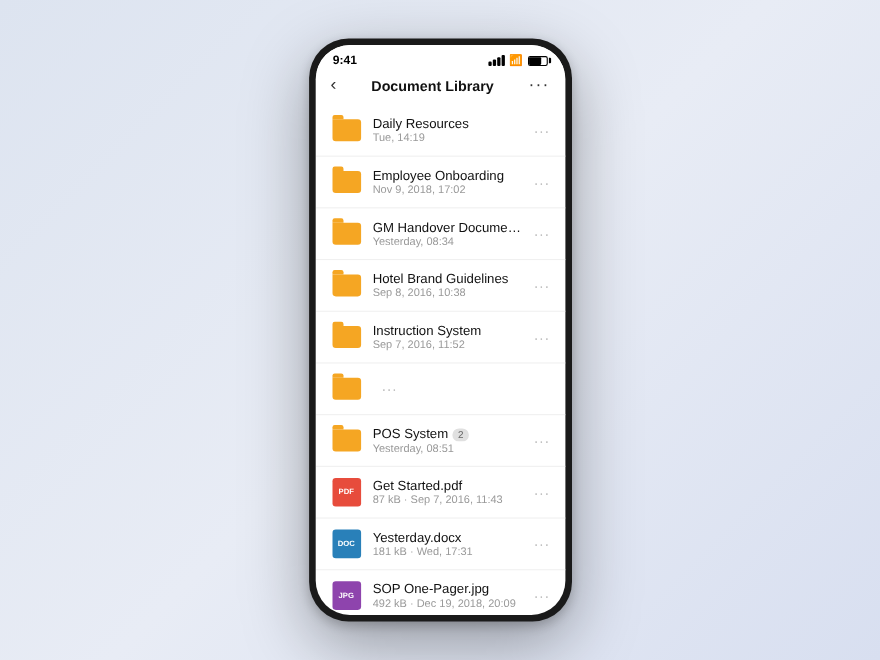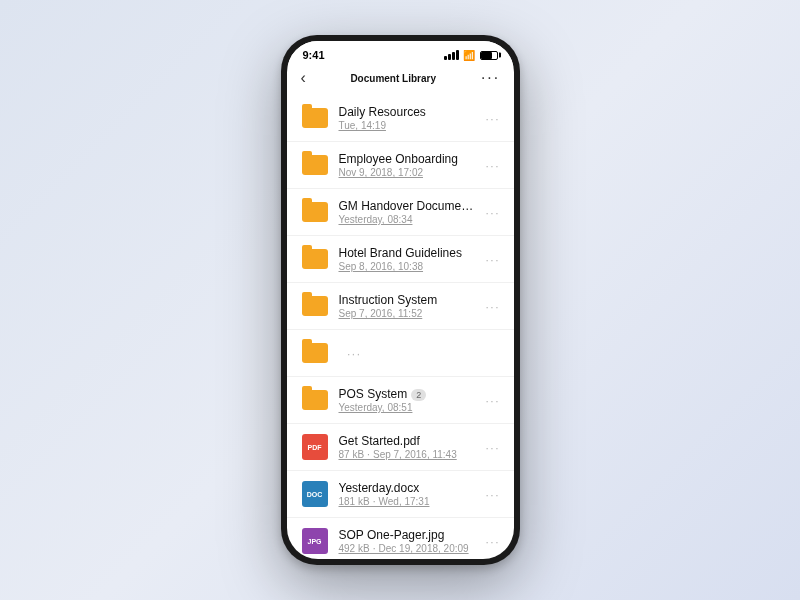--- a/index.html
+++ b/index.html
@@ -113,21 +113,21 @@
     }
 
     .nav-back {
       font-size: 16px;
       color: #333;
       font-weight: 300;
       cursor: pointer;
     }
 
     .nav-title {
-      font-size: 10px;
+      font-size: 13px;
       font-weight: 600;
       color: #111;
     }
 
     .nav-more {
       font-size: 16px;
       color: #333;
       cursor: pointer;
       letter-spacing: 1px;
     }
@@ -190,21 +190,20 @@
       color: #111;
       white-space: nowrap;
       overflow: hidden;
       text-overflow: ellipsis;
     }
 
     .item-meta {
       font-size: 10px;
       color: #999;
       margin-top: 1px;
-      text-decoration: underline;
     }
 
     .item-more {
       font-size: 13px;
       color: #bbb;
       cursor: pointer;
       letter-spacing: 0.5px;
       padding-left: 8px;
       flex-shrink: 0;
     }

